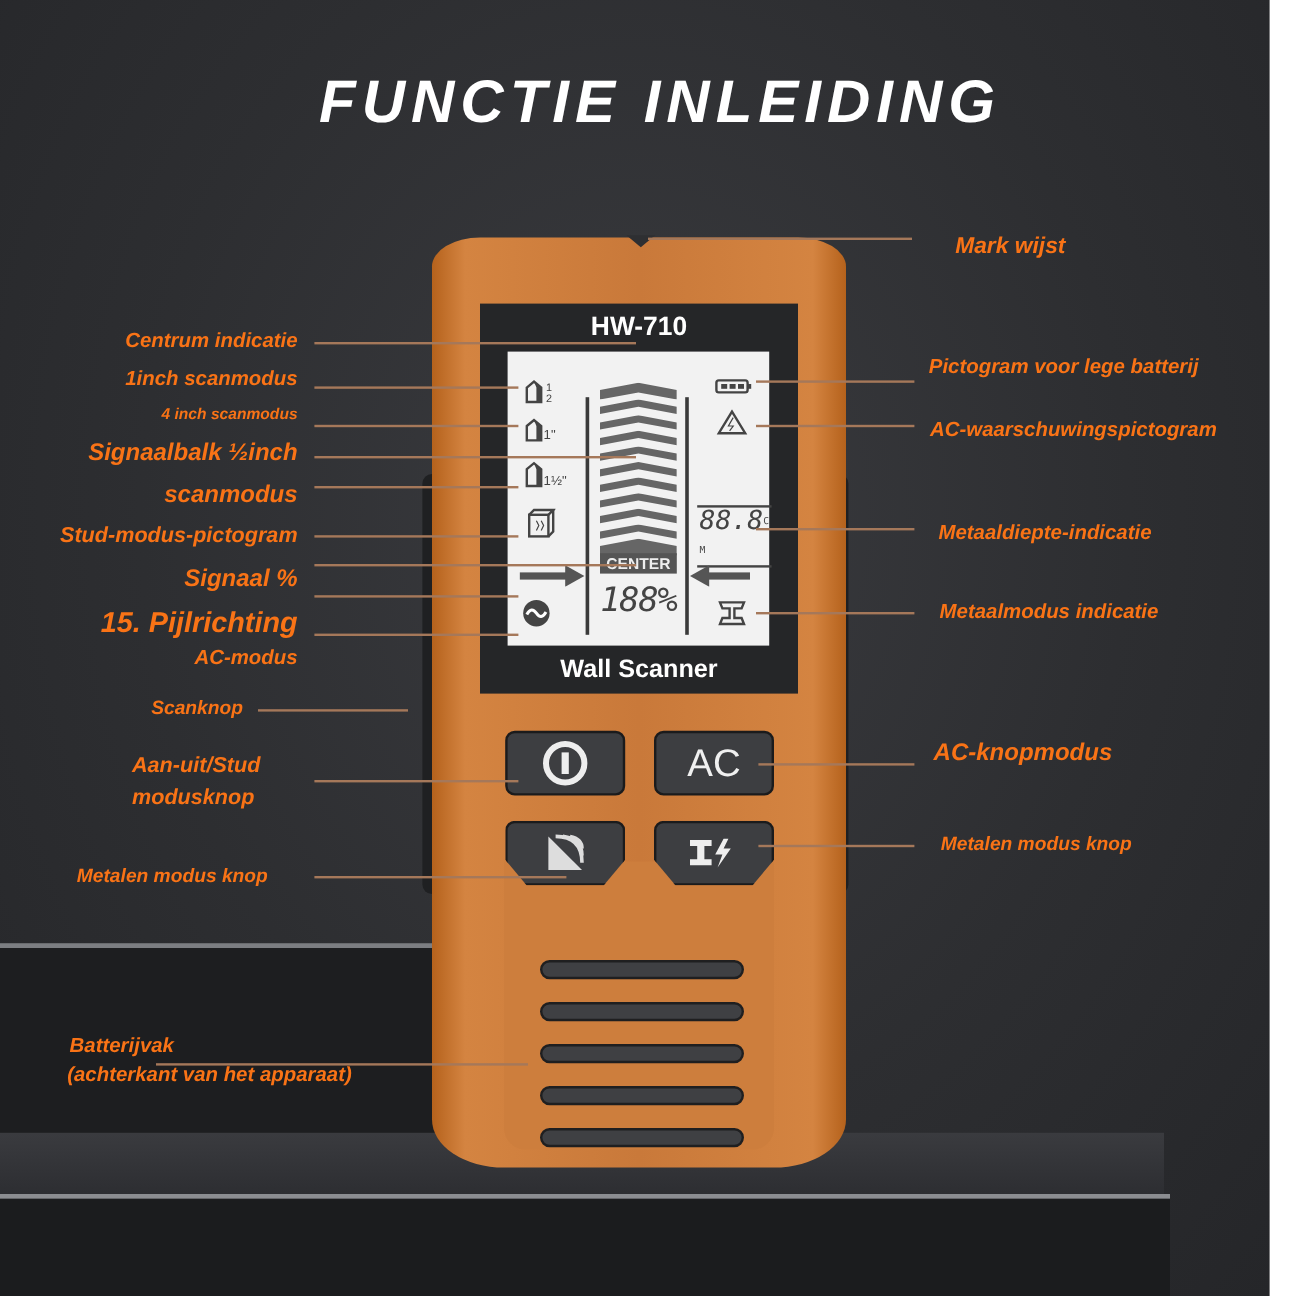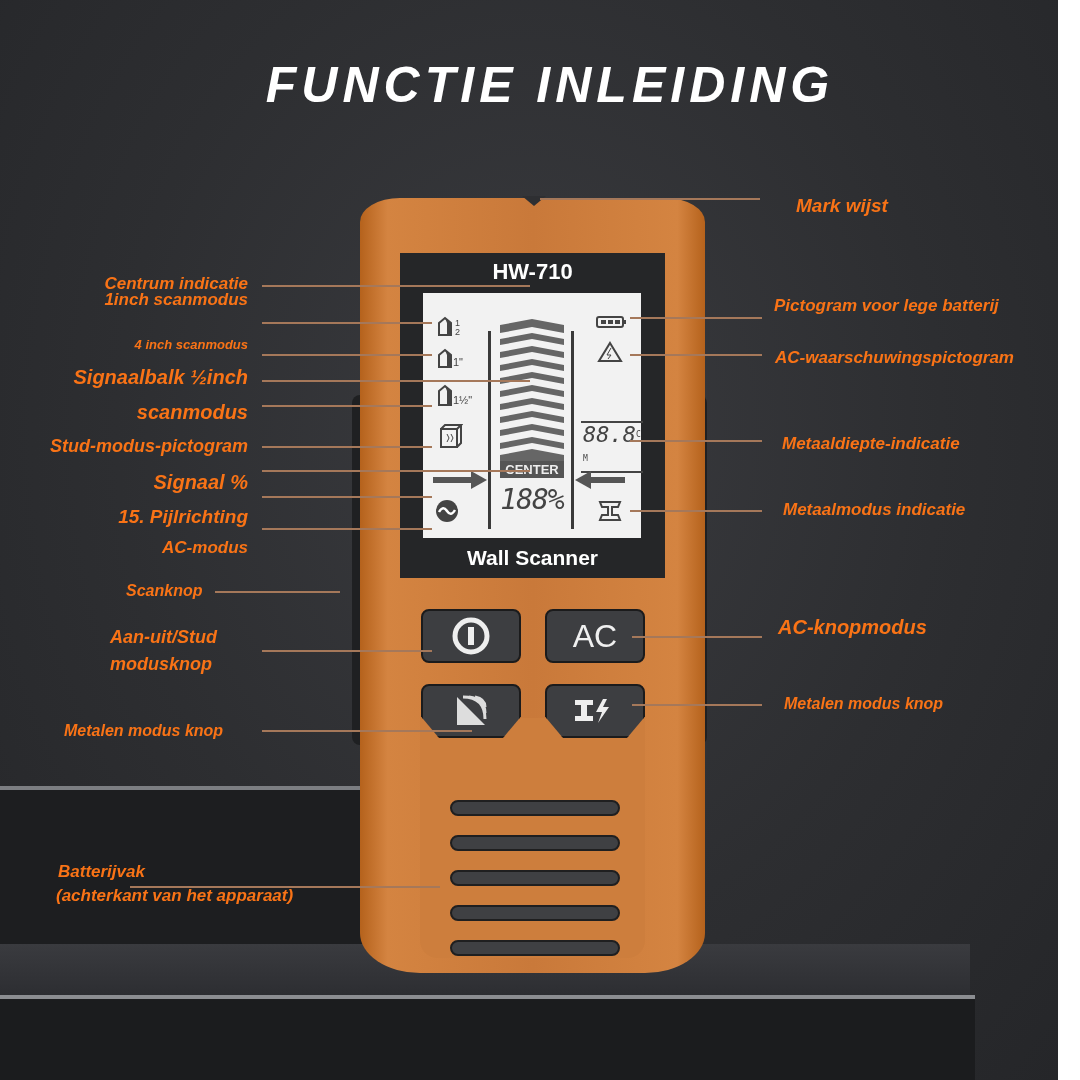--- a/index.html
+++ b/index.html
@@ -267,27 +267,27 @@
 
 <div class="line" style="left:540px;top:198px;width:220px;"></div>
 <div class="line" style="left:630px;top:317px;width:132px;"></div>
 <div class="line" style="left:630px;top:354px;width:132px;"></div>
 <div class="line" style="left:630px;top:440px;width:132px;"></div>
 <div class="line" style="left:630px;top:510px;width:132px;"></div>
 <div class="line" style="left:632px;top:636px;width:130px;"></div>
 <div class="line" style="left:632px;top:704px;width:130px;"></div>
 
 <div class="lbl r" style="right:832px;top:274px;font-size:17px;">Centrum indicatie</div>
-<div class="lbl r" style="right:832px;top:290px;font-size:17px;">1inch scanmodus</div>
+<div class="lbl r" style="right:832px;top:306px;font-size:17px;">1inch scanmodus</div>
 <div class="lbl r" style="right:832px;top:337px;font-size:13px;">4 inch scanmodus</div>
 <div class="lbl r" style="right:832px;top:366px;font-size:20px;">Signaalbalk ½inch</div>
 <div class="lbl r" style="right:832px;top:401px;font-size:20px;">scanmodus</div>
 <div class="lbl r" style="right:832px;top:436px;font-size:18px;">Stud-modus-pictogram</div>
 <div class="lbl r" style="right:832px;top:471px;font-size:20px;">Signaal %</div>
-<div class="lbl r" style="right:832px;top:506px;font-size:19px;">15. Pijlrichting</div>
+<div class="lbl r" style="right:832px;top:506px;font-size:24px;">15. Pijlrichting</div>
 <div class="lbl r" style="right:832px;top:538px;font-size:17px;">AC-modus</div>
 <div class="lbl" style="left:98px;top:582px;font-size:16px;margin-left:28px;">Scanknop</div>
 <div class="lbl" style="left:110px;top:627px;font-size:18px;">Aan-uit/Stud</div>
 <div class="lbl" style="left:110px;top:654px;font-size:18px;">modusknop</div>
 <div class="lbl" style="left:64px;top:722px;font-size:16px;">Metalen modus knop</div>
 <div class="lbl" style="left:58px;top:862px;font-size:17px;">Batterijvak</div>
 <div class="lbl" style="left:56px;top:886px;font-size:17px;">(achterkant van het apparaat)</div>
 
 <div class="lbl" style="left:796px;top:195px;font-size:19px;">Mark wijst</div>
 <div class="lbl" style="left:774px;top:296px;font-size:17px;">Pictogram voor lege batterij</div>

